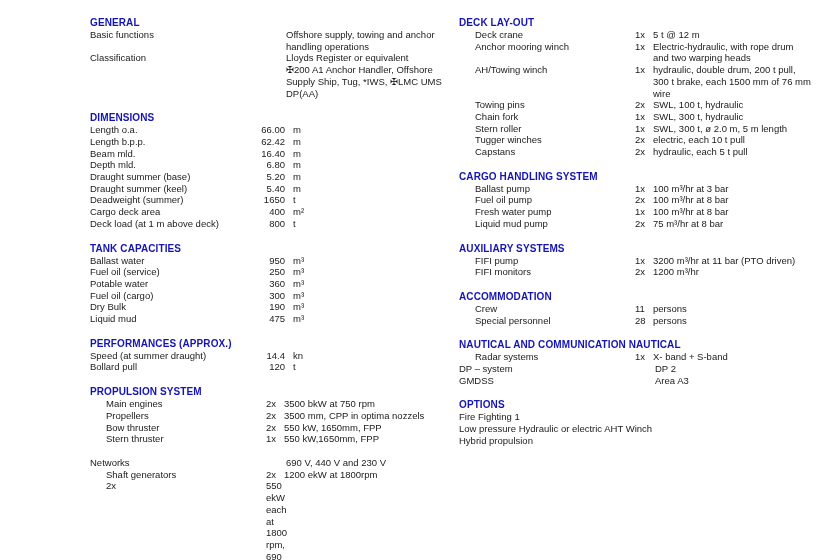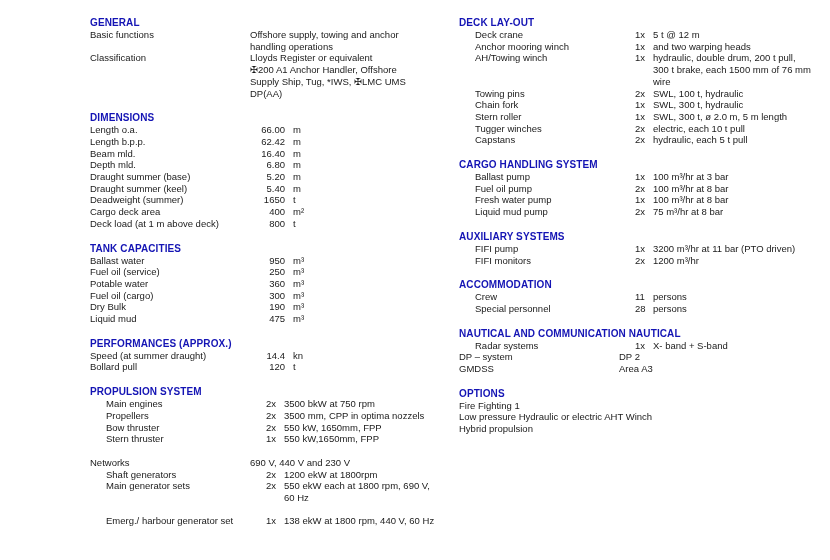--- a/index.html
+++ b/index.html
@@ -19,21 +19,21 @@
   .spec-section + .spec-section{margin-top:12px;}
   .section-title{
     font-weight:bold;
     font-size:10px;
     line-height:13px;
     letter-spacing:0.1px;
     color:var(--header-color,#1414b4);
   }
   .row{display:grid;line-height:11.7px;}
   .row.std{grid-template-columns:160px 18px 1fr;margin-left:16px;}
-  .row.atq{grid-template-columns:160px 1fr;}
+  .row.atq{grid-template-columns:160px 1fr;gap:36px;}
   .row.numrow{grid-template-columns:160px 35px auto;}
   .row.plain{display:block;}
   .numval{text-align:right;}
   .unit{margin-left:8px;}
   .vline{line-height:11.7px;}
   .row-spacer{height:11.7px;}
 </style>
 </head>
 <body>
 
@@ -191,21 +191,20 @@
           </div>
         </div>
         <div class="row std">
           <span class="lbl">Shaft generators</span>
           <span class="qty">2x</span>
           <div class="vlines">
             <div class="vline">1200 ekW at 1800rpm</div>
           </div>
         </div>
         <div class="row std">
-          <span class="lbl">Main generator sets</span>
           <span class="qty">2x</span>
           <div class="vlines">
             <div class="vline">550 ekW each at 1800 rpm, 690 V,</div>
             <div class="vline">60 Hz</div>
           </div>
         </div>
         <div class="row-spacer"></div>
         <div class="row std">
           <span class="lbl">Emerg./ harbour generator set</span>
           <span class="qty">1x</span>
@@ -222,20 +221,21 @@
           <span class="lbl">Deck crane</span>
           <span class="qty">1x</span>
           <div class="vlines">
             <div class="vline">5 t @ 12 m</div>
           </div>
         </div>
         <div class="row std">
           <span class="lbl">Anchor mooring winch</span>
           <span class="qty">1x</span>
           <div class="vlines">
+            <div class="vline">Electric-hydraulic, with rope drum</div>
             <div class="vline">and two warping heads</div>
           </div>
         </div>
         <div class="row std">
           <span class="lbl">AH/Towing winch</span>
           <span class="qty">1x</span>
           <div class="vlines">
             <div class="vline">hydraulic, double drum, 200 t pull,</div>
             <div class="vline">300 t brake, each 1500 mm of 76 mm</div>
             <div class="vline">wire</div>

